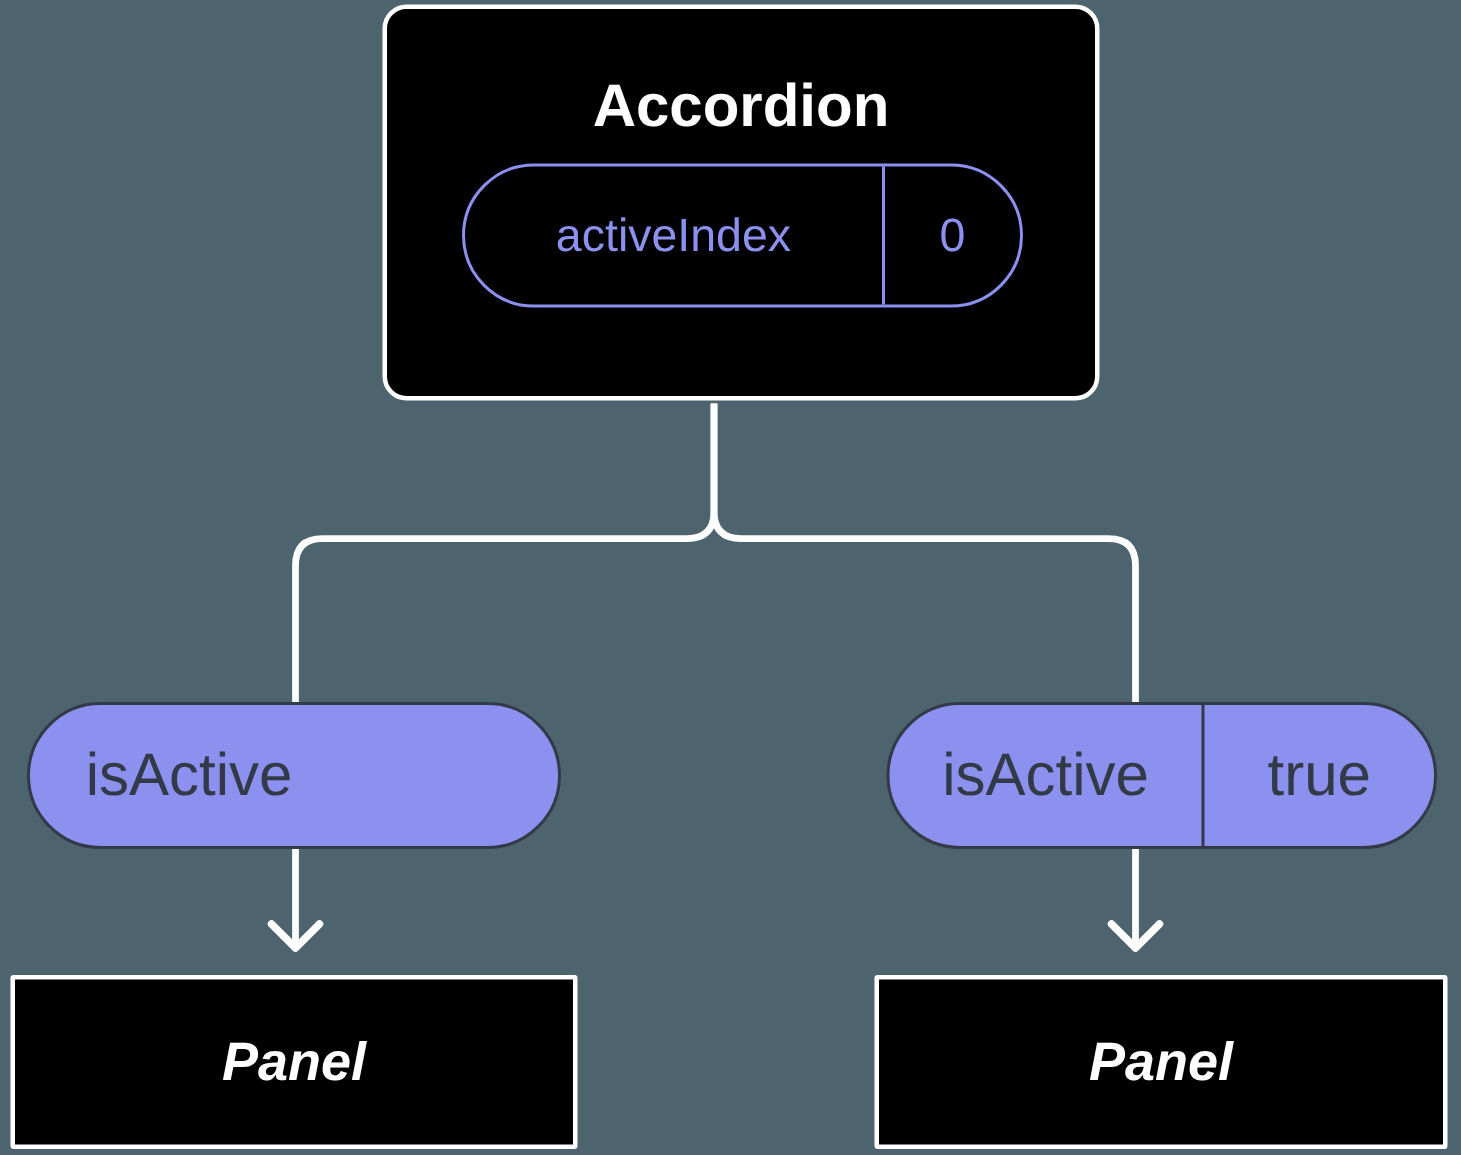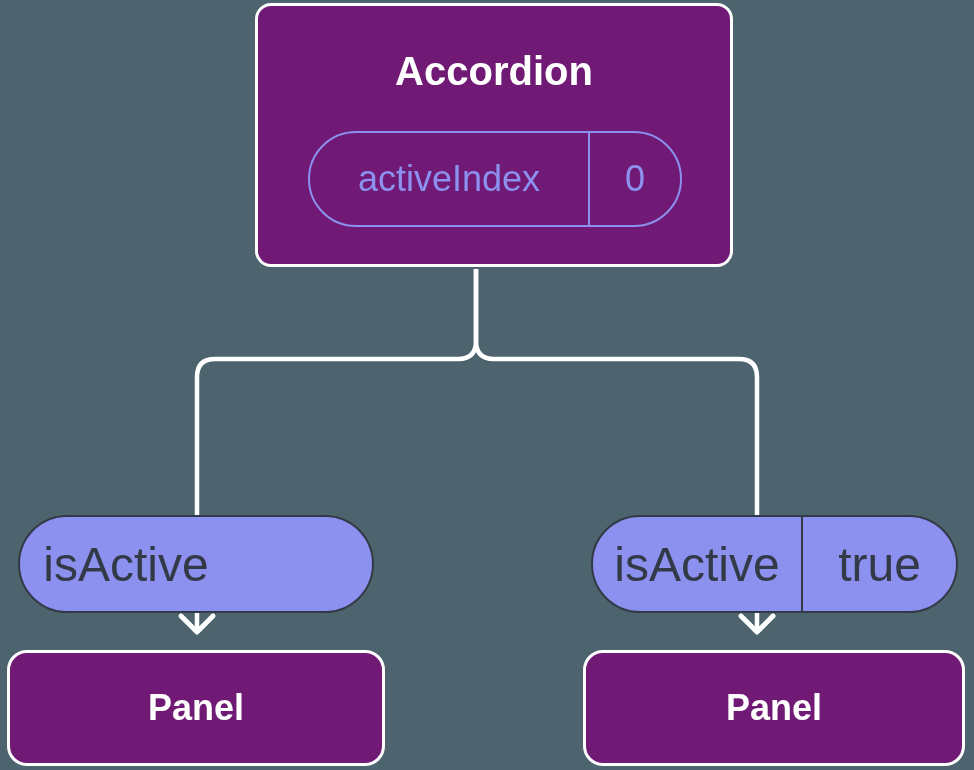--- a/index.html
+++ b/index.html
@@ -25,60 +25,61 @@
   .connector-layer path {
     fill: none;
     stroke: #FFFFFF;
   }
   .branch { stroke-width: 4.5px; }
   .arrowhead { stroke-width: 5px; stroke-linecap: round; stroke-linejoin: round; }
   
   .node {
     position: absolute;
     box-sizing: border-box;
-    background: #701a75;
+    background: #000000;
     border: 3px solid #FFFFFF;
   }
   .node-root {
     left: 255px; top: 3px;
     width: 478px; height: 264px;
     border-radius: 16px;
   }
   .node-title {
     position: absolute;
     left: 0; top: 44px;
     width: 100%;
     text-align: center;
     color: #FFFFFF;
     font-size: 40px;
     line-height: 42px;
     font-weight: 600;
   }
   .node-leaf {
-    border-radius: 20px;
+    border-radius: 2px;
     display: flex;
     align-items: center;
     justify-content: center;
     color: #FFFFFF;
     font-size: 36px;
     font-weight: 600;
+    font-style: italic;
   }
   .node-leaf.left  { left: 7px;   top: 650px; width: 378px; height: 116px; }
   .node-leaf.right { left: 583px; top: 650px; width: 382px; height: 116px; }
   
   .state-pill {
     position: absolute;
-    left: 50px; top: 125px;
+    left: 50px; top: 103px;
     box-sizing: border-box;
     width: 374px; height: 96px;
     border: 2.5px solid #8C90EE;
     border-radius: 48px;
     display: flex;
     color: #8C90EE;
-    font-size: 36px;
+    font-size: 31px;
   }
   .state-pill .pill-key {
     flex: 0 0 278px;
     display: flex;
     align-items: center;
     justify-content: center;
   }
   .state-pill .pill-val {
     flex: 1 1 auto;
     border-left: 2.5px solid #8C90EE;
@@ -90,23 +91,22 @@
   .prop-pill {
     position: absolute;
     box-sizing: border-box;
     height: 98px;
     top: 468px;
     background: #8C90EE;
     border: 2.5px solid #333A47;
     border-radius: 49px;
     display: flex;
     color: #333A47;
-    font-size: 48px;
+    font-size: 40px;
     font-weight: 500;
-    margin-top: 47px;
   }
   .prop-pill.left  { left: 18px;  width: 356px; }
   .prop-pill.right { left: 591px; width: 367px; }
   .prop-pill .pill-key {
     display: flex;
     align-items: center;
     justify-content: center;
   }
   .prop-pill.left  .pill-key { flex: 0 0 212px; }
   .prop-pill.right .pill-key { flex: 0 0 208px; }

